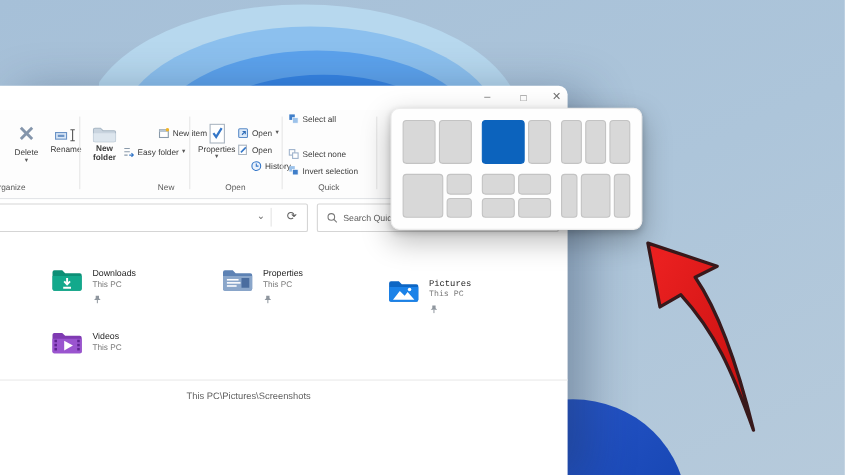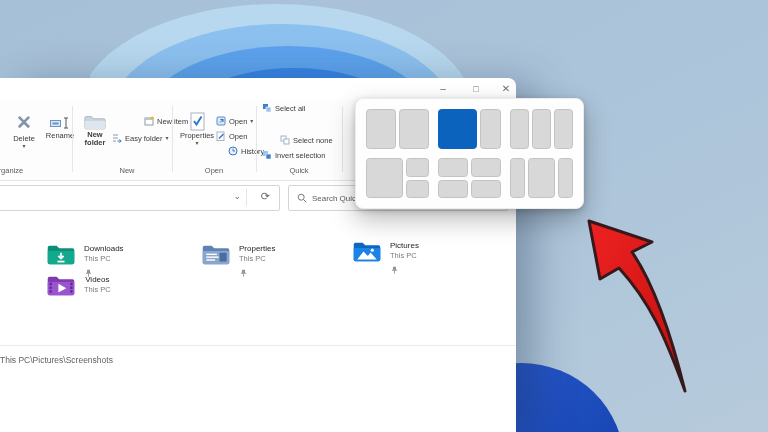--- a/index.html
+++ b/index.html
@@ -40,27 +40,27 @@
   #addr-div{position:absolute;right:32px;top:3px;width:1px;height:17px;background:#e4e4e4;}
   #addr-refresh{position:absolute;right:9px;top:4px;font-size:11px;color:#5f5f5f;}
   #search-box{position:absolute;left:288px;top:0;width:218px;height:24px;background:#fff;
               border:1px solid #d5d5d5;border-radius:2px;display:flex;align-items:center;}
   #search-box .ph{font-size:8px;color:#5c5c5c;margin-left:5px;white-space:nowrap;}
   #search-box svg{margin-left:8px;}
   
   #tiles .tile{position:absolute;display:flex;gap:8px;cursor:default;}
   #tiles .tile:nth-child(1){left:46px;top:165px;}
   #tiles .tile:nth-child(2){left:201px;top:165px;}
-  #tiles .tile:nth-child(3){left:352px;top:162px;}
-  #tiles .tile:nth-child(4){left:46px;top:196px;}
+  #tiles .tile:nth-child(3){left:352px;top:175px;font-family:Liberation Mono, monospace;}
+  #tiles .tile:nth-child(4){left:46px;top:222px;}
   .tile .txt{display:flex;flex-direction:column;gap:1px;padding-top:1px;}
-  .tile .nm{font-size:8px;color:#1f1f1f;text-align:center;}
+  .tile .nm{font-size:8px;color:#1f1f1f;}
   .tile .loc{font-size:7.5px;color:#7a7a7a;}
   #divider{left:0;top:267px;width:516px;height:1px;background:#eaeaea;}
-  #status-path{left:0;top:277px;width:452px;font-size:8.5px;color:#5f5f5f;}
+  #status-path{left:0;top:277px;width:452px;text-align:center;font-size:8.5px;color:#5f5f5f;}
   
   #snap-popup{
     left:355px;top:98px;width:229px;height:111px;z-index:40;box-sizing:border-box;
     background:#fefefe;border:1px solid #ececec;border-radius:8px;padding:10px;
     display:grid;grid-template-columns:repeat(3,1fr);grid-template-rows:repeat(2,1fr);gap:9px;
     box-shadow:0 10px 26px rgba(0,0,0,.28),0 2px 6px rgba(0,0,0,.16);
   }
   .snap-group{display:flex;gap:3px;}
   .snap-col{display:flex;flex-direction:column;gap:3px;}
   .snap-cell{flex:1;background:#d8d8d8;border:1px solid #c3c3c3;border-radius:3.5px;}
@@ -137,21 +137,21 @@
       <span class="caret">▾</span>
     </div>
     <div class="small-row" style="left:112px;top:33px;">
       <svg width="10" height="10" viewBox="0 0 10 10">
         <path d="M1 2 h5 M1 5 h5 M1 8 h3" stroke="#8a9aaa" stroke-width="1" fill="none"></path>
         <path d="M5.5 8 h3.5 M7.5 6.3 L9.2 8 L7.5 9.7" stroke="#3577c8" stroke-width="1" fill="none"></path>
       </svg>
       <span class="lbl">Easy folder</span>
       <span class="caret">▾</span>
     </div>
-    <div class="grp-label" style="left:60px;width:100px;padding-left:17px;">New</div>
+    <div class="grp-label" style="left:84px;width:100px;padding-left:17px;">New</div>
     <div class="rib-sep" style="left:172px;"></div>
 
     <div class="big-btn" style="left:178px;top:12px;width:38px;">
       <svg width="15" height="19" viewBox="0 0 15 19">
         <rect x="1" y="1" width="13" height="17" fill="#fff" stroke="#a9b4c0"></rect>
         <path d="M4 9 L6.5 12.5 L11.5 4.5" stroke="#3577c8" stroke-width="2" fill="none"></path>
       </svg>
       <span class="lbl">Properties</span>
       <span class="caret">▾</span>
     </div>
@@ -180,21 +180,21 @@
     <div class="grp-label" style="left:172px;width:84px;">Open</div>
     <div class="rib-sep" style="left:256px;"></div>
 
     <div class="small-row" style="left:262px;top:3px;">
       <svg width="10" height="10" viewBox="0 0 10 10">
         <rect x="1" y="1" width="5" height="5" fill="#3f7ec9"></rect>
         <rect x="4" y="4" width="5" height="5" fill="#9cc2ea" stroke="#fff" stroke-width="0.6"></rect>
       </svg>
       <span class="lbl">Select all</span>
     </div>
-    <div class="small-row" style="left:280px;top:35px;">
+    <div class="small-row" style="left:262px;top:35px;">
       <svg width="10" height="10" viewBox="0 0 10 10">
         <rect x="1" y="1" width="5" height="5" fill="none" stroke="#9fb3cc"></rect>
         <rect x="4" y="4" width="5" height="5" fill="#fff" stroke="#9fb3cc"></rect>
       </svg>
       <span class="lbl">Select none</span>
     </div>
     <div class="small-row" style="left:262px;top:50px;">
       <svg width="10" height="10" viewBox="0 0 10 10">
         <rect x="1" y="1" width="5" height="5" fill="#9cc2ea"></rect>
         <rect x="4" y="4" width="5" height="5" fill="#3f7ec9" stroke="#fff" stroke-width="0.6"></rect>

